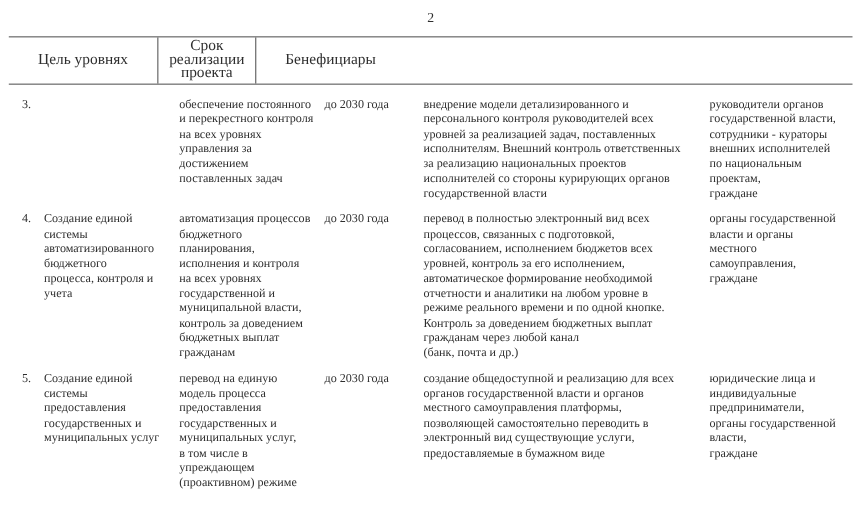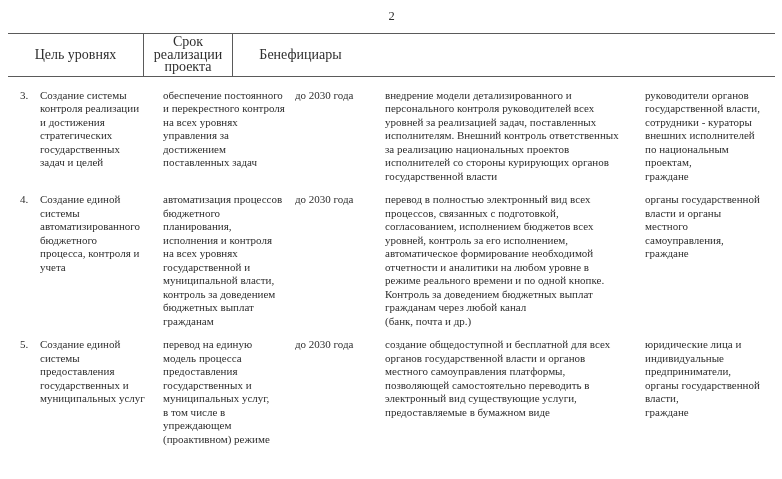--- a/index.html
+++ b/index.html
@@ -67,26 +67,20 @@
 реализации
 проекта</div>
       <div class="th c5">Бенефициары</div>
     </div>
 
     <div class="tbody">
 
       <div class="trow">
         <div class="td c1">
           <span class="num">3.</span>
-          <span class="cell-text">Создание системы
-контроля реализации
-и достижения
-стратегических
-государственных
-задач и целей</span>
         </div>
         <div class="td c2">обеспечение постоянного
 и перекрестного контроля
 на всех уровнях
 управления за
 достижением
 поставленных задач</div>
         <div class="td c3">до 2030 года</div>
         <div class="td c4">внедрение модели детализированного и
 персонального контроля руководителей всех
@@ -153,21 +147,21 @@
         </div>
         <div class="td c2">перевод на единую
 модель процесса
 предоставления
 государственных и
 муниципальных услуг,
 в том числе в
 упреждающем
 (проактивном) режиме</div>
         <div class="td c3">до 2030 года</div>
-        <div class="td c4">создание общедоступной и бесплатной для всех
+        <div class="td c4">создание общедоступной и реализацию для всех
 органов государственной власти и органов
 местного самоуправления платформы,
 позволяющей самостоятельно переводить в
 электронный вид существующие услуги,
 предоставляемые в бумажном виде</div>
         <div class="td c5">юридические лица и
 индивидуальные
 предприниматели,
 органы государственной
 власти,

